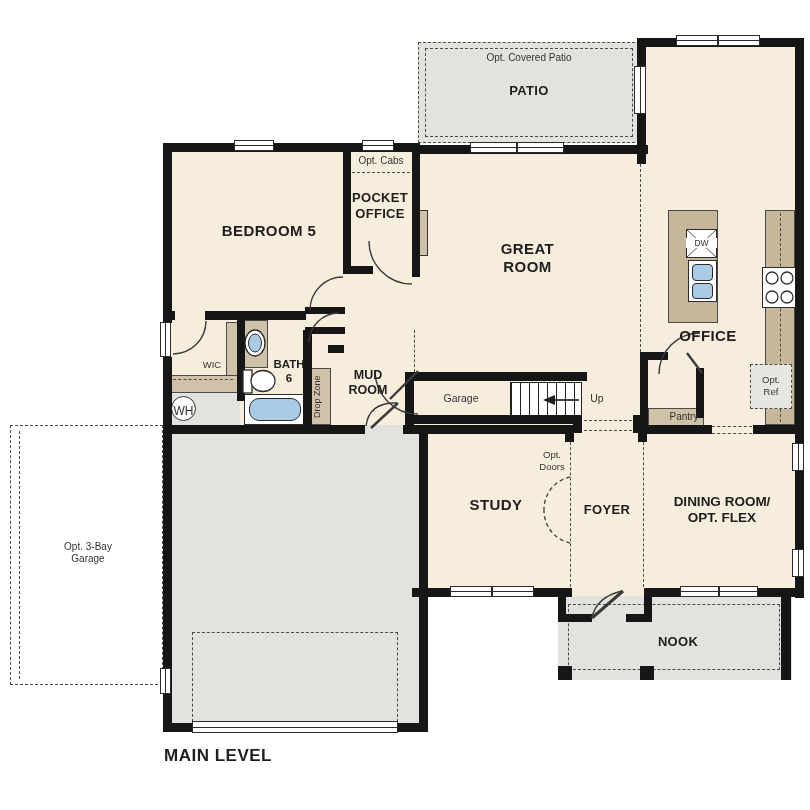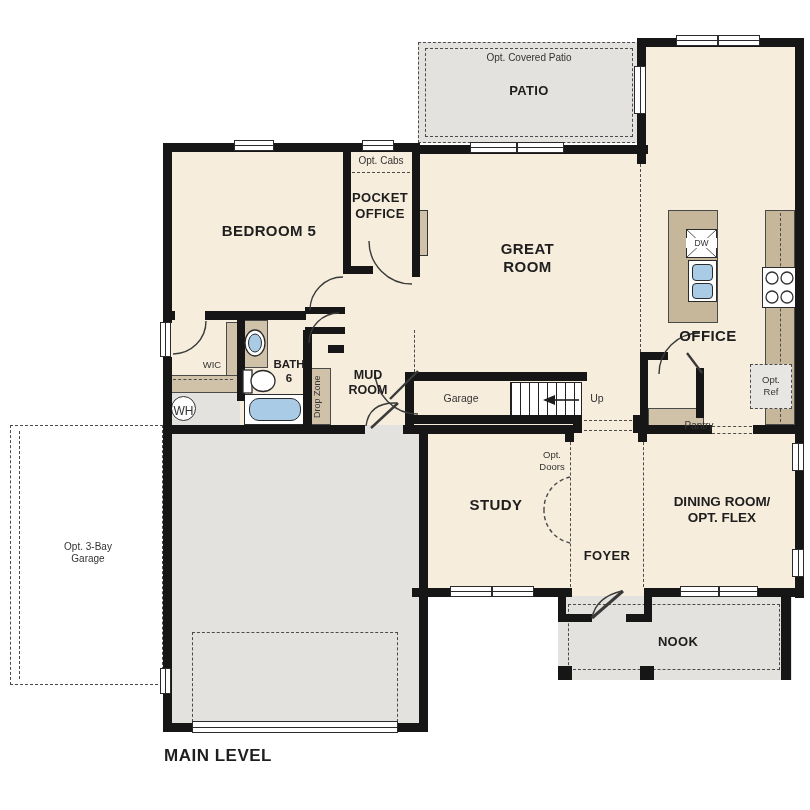--- a/index.html
+++ b/index.html
@@ -190,33 +190,33 @@
   <div class="lbl big" style="left:189px;top:222px;width:160px;">BEDROOM 5</div>
   <div class="lbl small" style="left:350px;top:155px;width:62px;">Opt. Cabs</div>
   <div class="lbl med" style="left:344px;top:190px;width:72px;">POCKET
 OFFICE</div>
   <div class="lbl big" style="left:460px;top:240px;width:135px;">GREAT
 ROOM</div>
   <div class="lbl big" style="left:648px;top:327px;width:120px;">OFFICE</div>
   <div class="lbl tiny" style="left:686px;top:238px;width:31px;background:#fff;">DW</div>
   <div class="lbl tiny" style="left:750px;top:374px;width:42px;font-size:9.5px;">Opt.
 Ref</div>
-  <div class="lbl small" style="left:648px;top:420px;width:72px;padding-left:15px;">Pantry</div>
+  <div class="lbl small" style="left:648px;top:411px;width:72px;">Pantry</div>
   <div class="lbl tiny" style="left:172px;top:359px;width:52px;font-size:9.5px;margin-left:14px;">WIC</div>
   <div class="lbl" style="left:267px;top:357px;width:44px;font-weight:bold;font-size:11.5px;">BATH
 6</div>
   <div class="lbl" style="left:171px;top:404px;width:25px;font-size:12px;color:#333;">WH</div>
   <div class="lbl tiny vtext" style="left:312px;top:371px;width:18px;height:52px;font-size:9px;">Drop Zone</div>
   <div class="lbl" style="left:336px;top:368px;width:64px;font-weight:bold;font-size:12.5px;">MUD
 ROOM</div>
   <div class="lbl small" style="left:430px;top:392px;width:62px;font-size:10.5px;">Garage</div>
   <div class="lbl small" style="left:584px;top:392px;width:26px;font-size:10.5px;">Up</div>
   <div class="lbl tiny" style="left:530px;top:449px;width:44px;font-size:9.5px;">Opt.
 Doors</div>
   <div class="lbl big" style="left:440px;top:496px;width:112px;">STUDY</div>
-  <div class="lbl med" style="left:574px;top:502px;width:66px;margin-top:46px;">FOYER</div>
+  <div class="lbl med" style="left:574px;top:502px;width:66px;">FOYER</div>
   <div class="lbl" style="left:653px;top:494px;width:138px;font-weight:bold;font-size:13.5px;">DINING ROOM/
 OPT. FLEX</div>
   <div class="lbl small" style="left:30px;top:541px;width:116px;">Opt. 3-Bay
 Garage</div>
   <div class="lbl med" style="left:620px;top:634px;width:116px;">NOOK</div>
   <div class="lbl" style="left:164px;top:746px;width:220px;text-align:left;font-weight:bold;font-size:17px;letter-spacing:.5px;">MAIN LEVEL</div>
 </div>
 
 </body></html>

